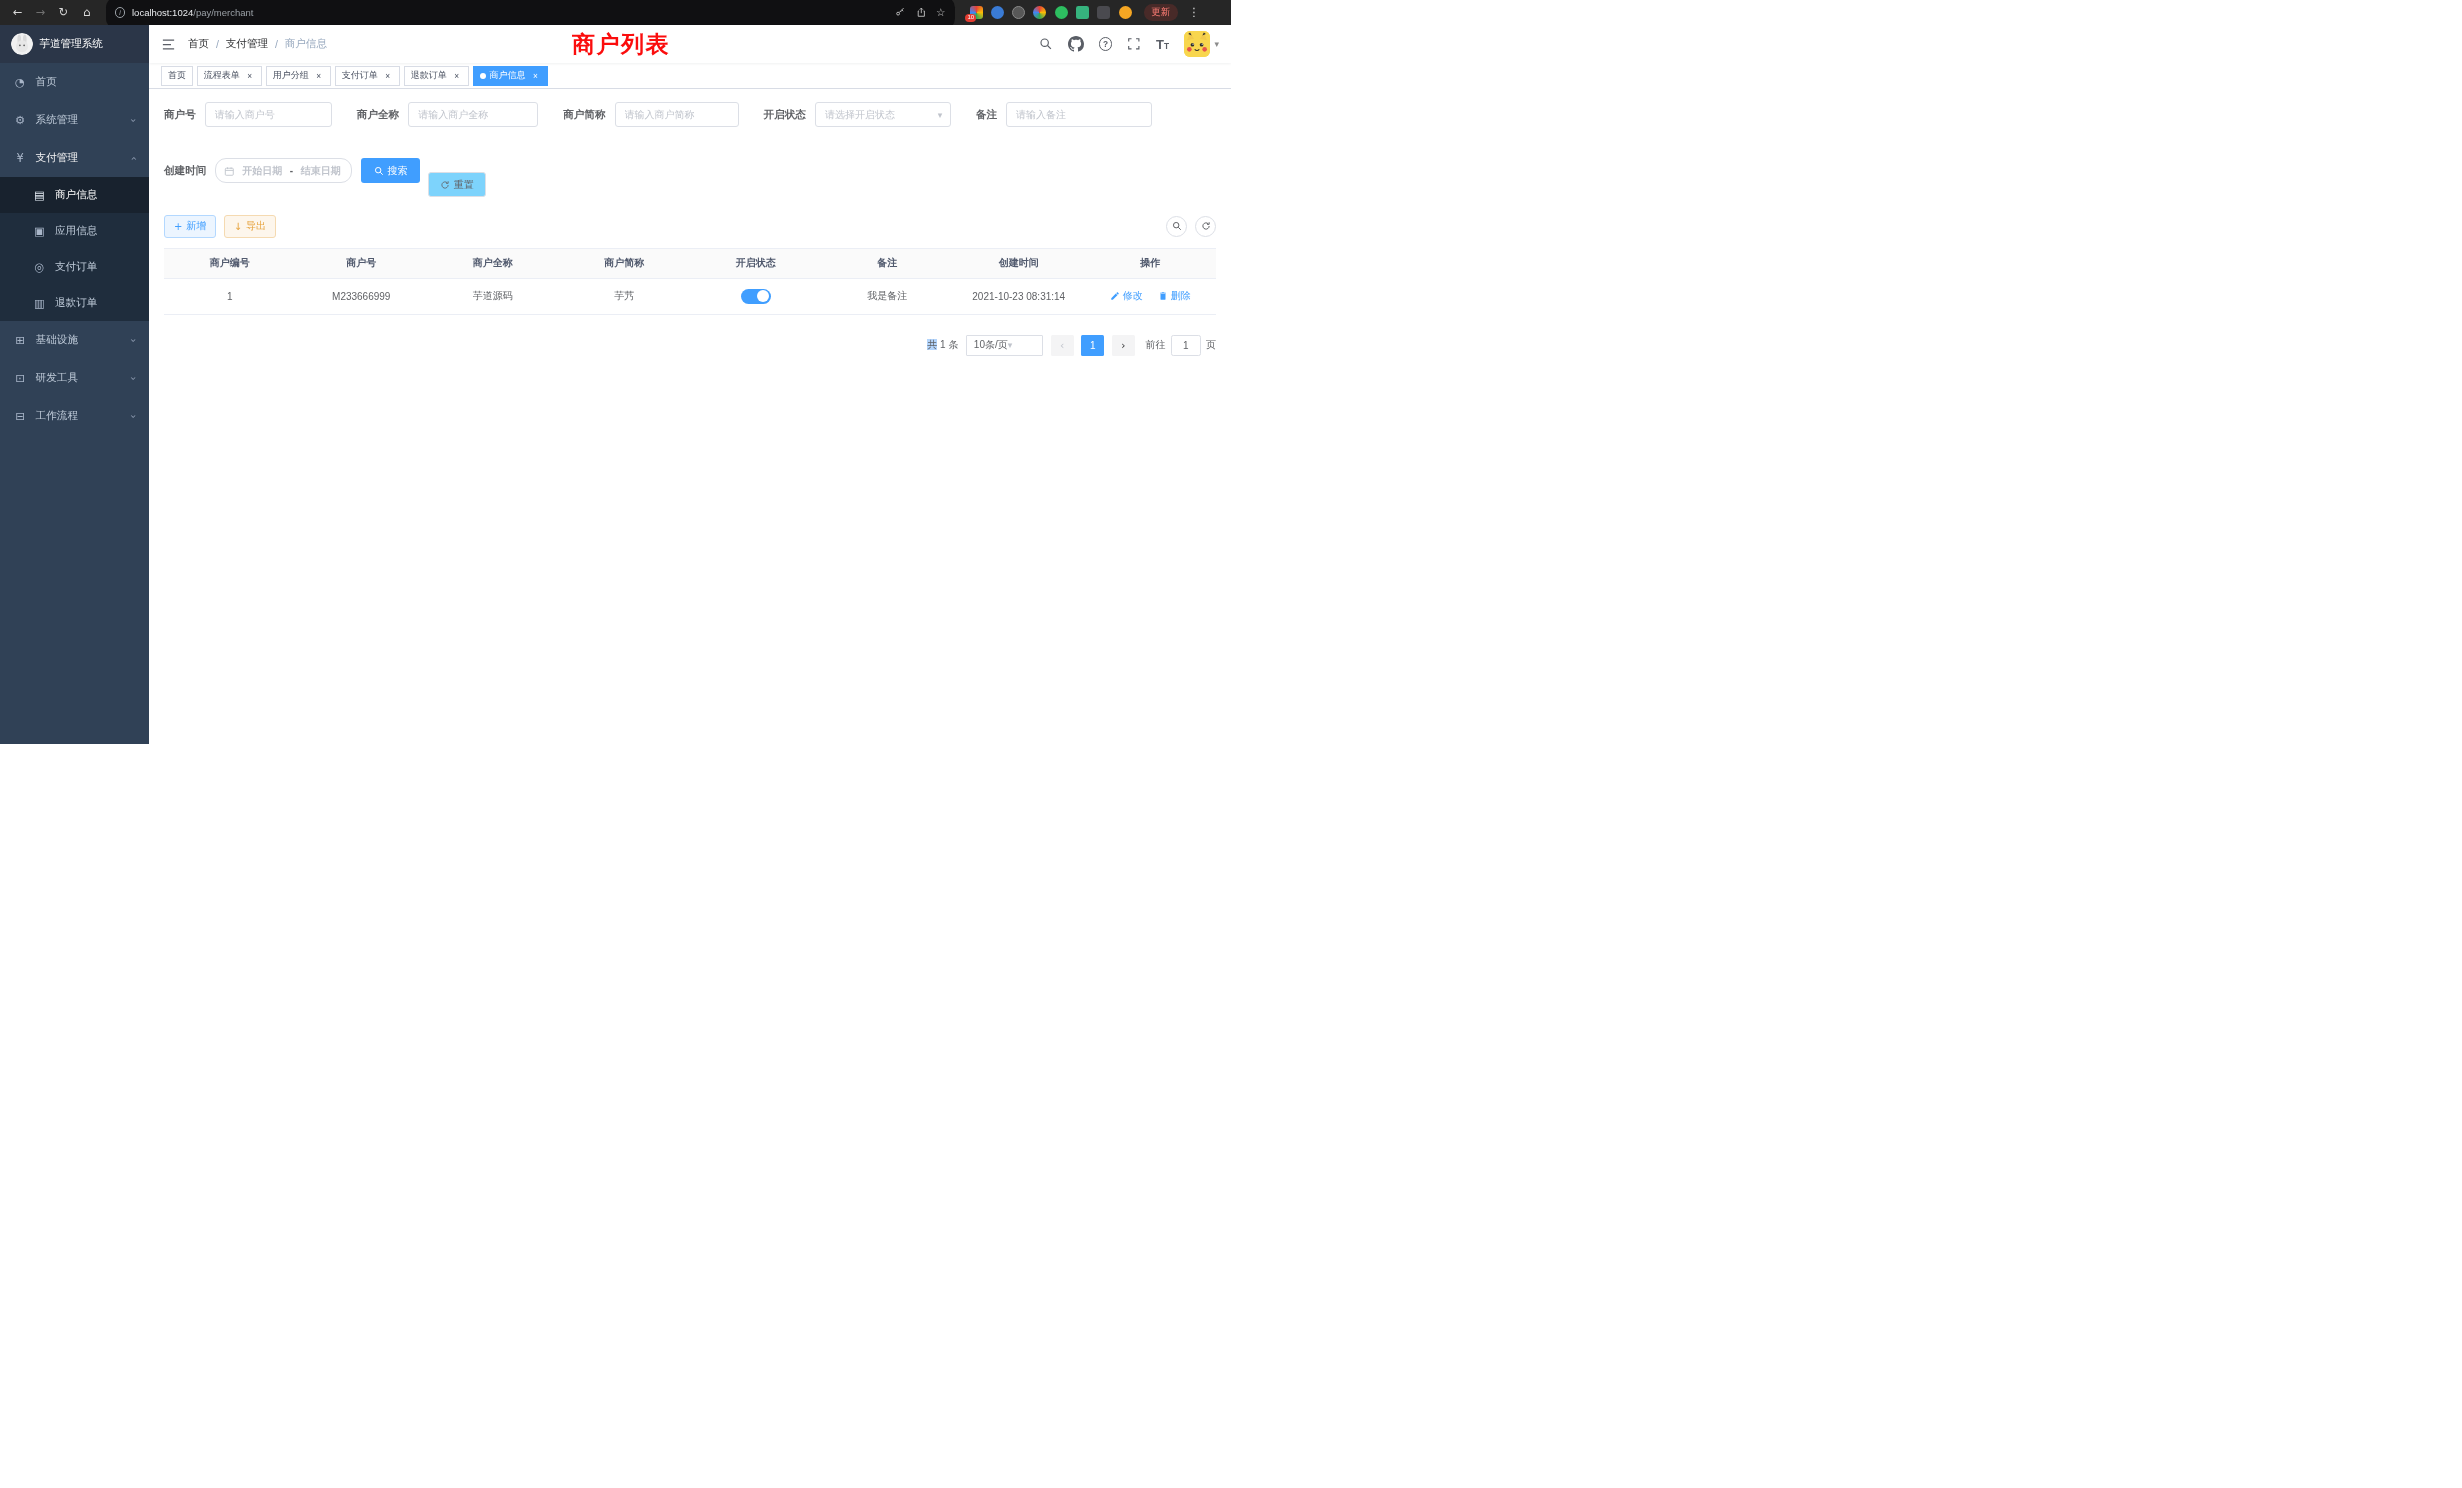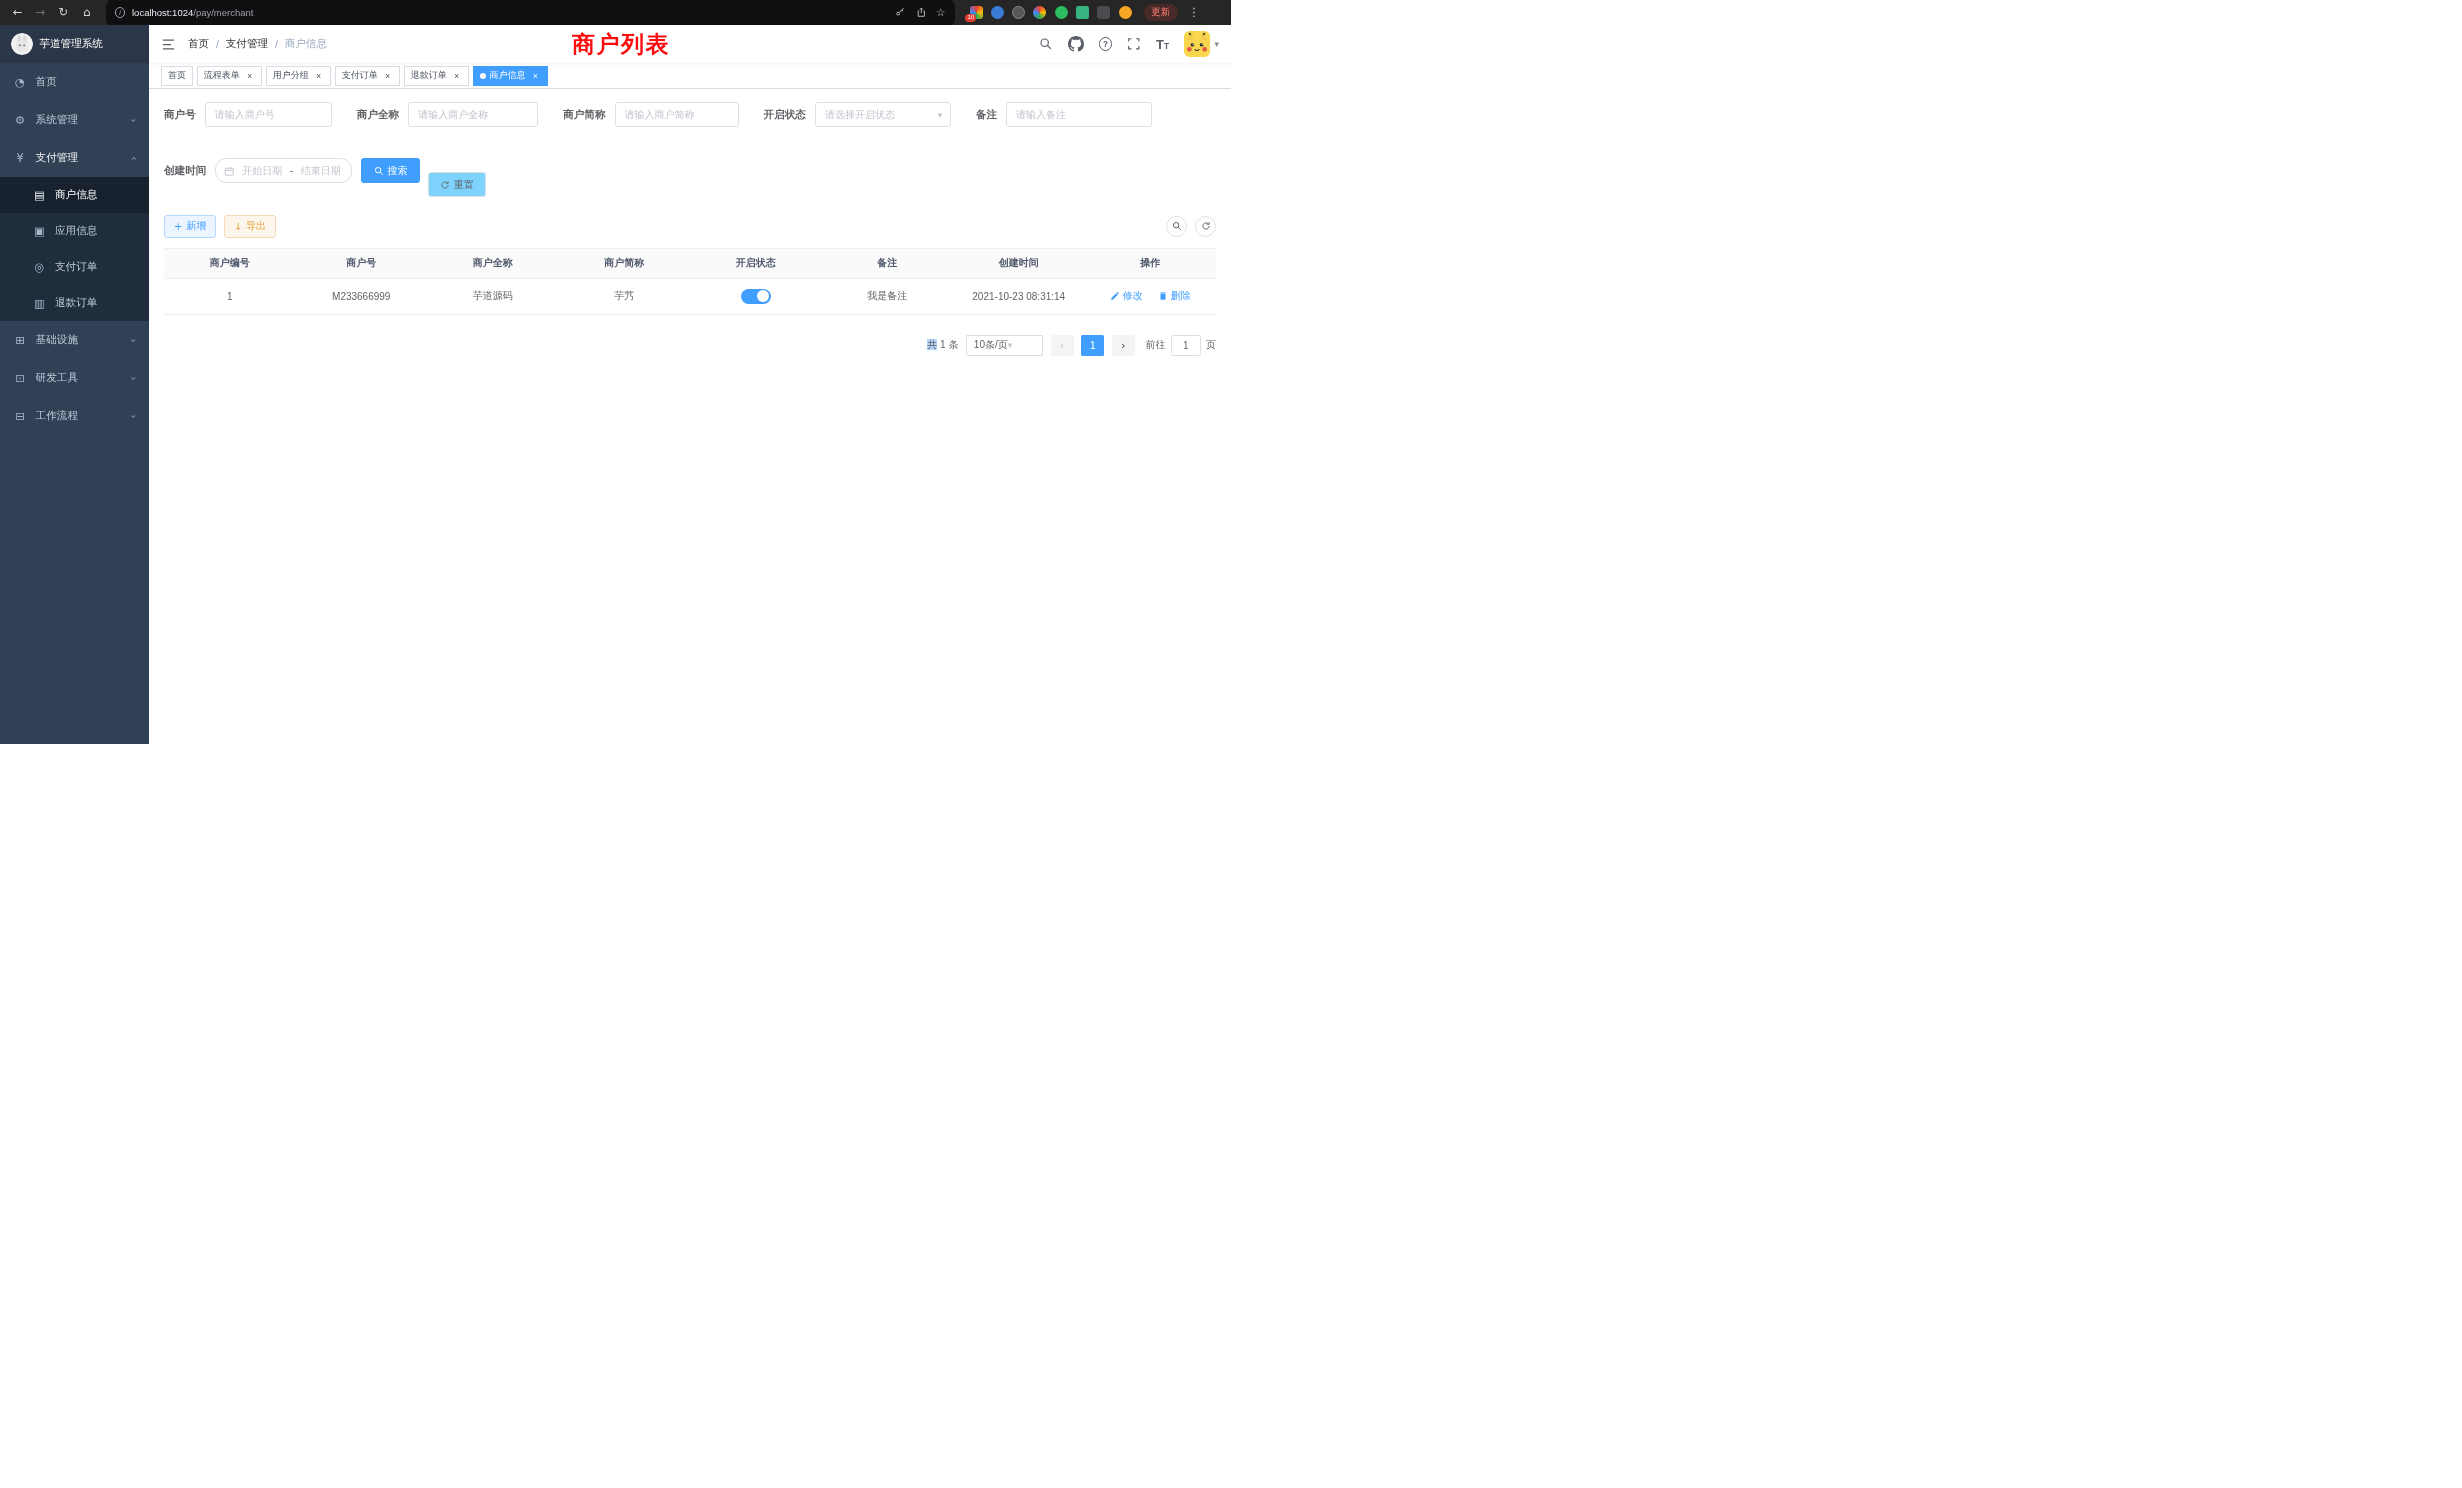--- a/index.html
+++ b/index.html
@@ -80,21 +80,21 @@
 
   
   .content { padding:13px 15px; flex:1; overflow:auto; }
   .frow { display:flex; align-items:center; margin-bottom:17.4px; }
   .fgroup { display:flex; align-items:center; margin-right:25px; }
   .flabel { font-size:10.6px; color:#606266; font-weight:bold; margin-right:9px; white-space:nowrap; }
   .inp { height:25px; border:0.8px solid #dcdfe6; border-radius:3px; padding:0 9px; font-size:10px; color:#606266; font-family:inherit; }
   .inp::placeholder { color:#c0c4cc; }
   .sel-box { height:25px; border:0.8px solid #dcdfe6; border-radius:3px; padding:0 7.6px 0 9px; display:flex; align-items:center; justify-content:space-between; color:#c0c4cc; font-size:10px; cursor:pointer; }
   .caret-sm { color:#c0c4cc; font-size:9px; }
-  .date-box { width:137px; height:25px; border:0.8px solid #dcdfe6; border-radius:11px; display:flex; align-items:center; padding:0 7.6px; gap:4.5px; color:#c0c4cc; font-size:10px; }
+  .date-box { width:137px; height:25px; border:0.8px solid #dcdfe6; border-radius:11px; display:flex; align-items:center; padding:0 7.6px; gap:4.5px; color:#c0c4cc; font-size:10px;font-weight:bold; }
   .date-box svg { width:10.6px; height:10.6px; color:#c0c4cc; flex:none; }
   .date-ph { flex:1; text-align:center; }
   .date-sep { color:#606266; }
   .btn { height:25px; border-radius:3px; font-size:10px; display:inline-flex; align-items:center; gap:3.8px; padding:0 11.4px; cursor:pointer; border:0.8px solid transparent; font-family:inherit; }
   .btn svg { width:10px; height:10px; display:block; }
   .btn-primary { background:#409eff; color:#fff; margin-left:9px; }
   .btn-default { background:#7dd3fc; border-color:#dcdfe6; color:#606266; margin-left:7.6px;margin-top:28px; }
   .btn-plain-primary { background:#ecf5ff; border-color:#b3d8ff; color:#409eff; height:23px; padding:0 9px; }
   .btn-plain-warning { background:#fdf6ec; border-color:#f5dab1; color:#e6a23c; height:23px; padding:0 9px; }
   .actions { display:flex; align-items:center; gap:7.6px; margin-bottom:10px; }

